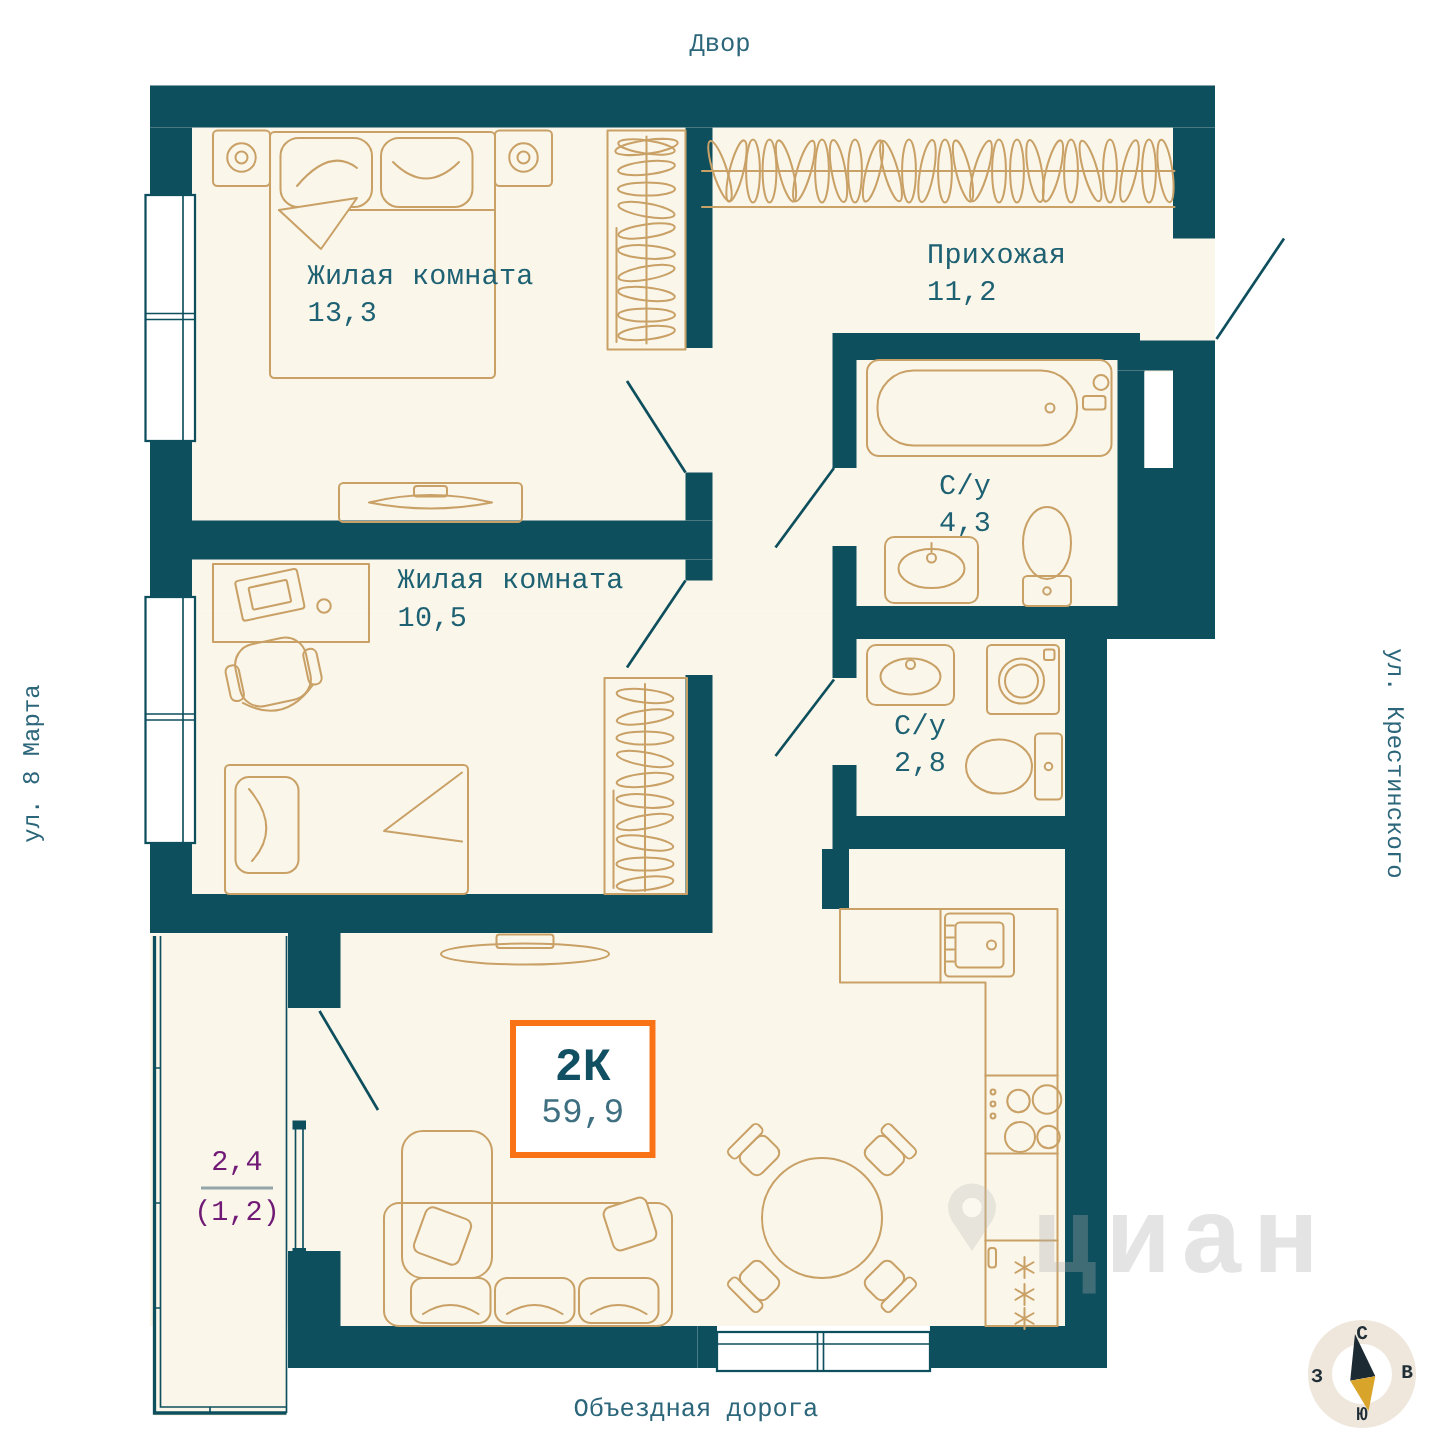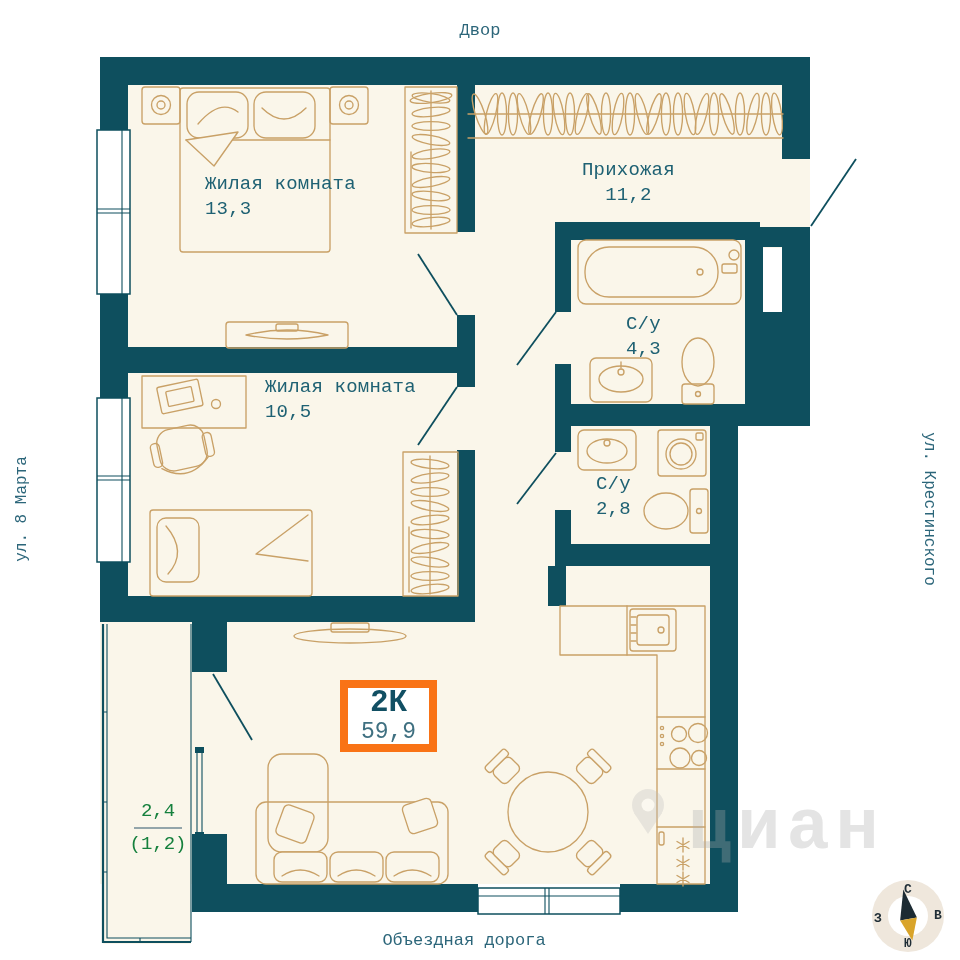--- a/index.html
+++ b/index.html
@@ -13,27 +13,27 @@
   .furnf{stroke:#c9a167;fill:#faf6ea;stroke-width:1.35;stroke-linejoin:round;}
   .door{stroke:#0e4f5e;stroke-width:1.8;fill:none;}
   .win{fill:#ffffff;stroke:#0e4f5e;stroke-width:1.5;}
   .winl{stroke:#0e4f5e;stroke-width:1.1;fill:none;}
   .bal{stroke:#0e4f5e;stroke-width:2.2;fill:none;}
   
   .room-label{position:absolute;color:#1e6173;font-size:19px;line-height:1.34;
               letter-spacing:.2px;display:flex;flex-direction:column;white-space:nowrap;}
   .street{position:absolute;color:#2c667a;font-size:17px;white-space:nowrap;}
   .street.vert{width:220px;text-align:center;font-size:16px;}
-  .info-box{position:absolute;left:340px;top:668px;width:97px;height:72px;
-            box-sizing:border-box;border:8px solid #f97316;background:#fff;
+  .info-box{position:absolute;left:340px;top:668px;width:97px;height:92px;
+            box-sizing:border-box;border:4px solid #f97316;background:#fff;
             display:flex;flex-direction:column;align-items:center;justify-content:center;}
   .info-type{font-size:31px;font-weight:700;color:#114f63;line-height:1.05;}
   .info-area{font-size:23px;font-weight:400;color:#3f7081;line-height:1.1;}
-  .balcony-label{position:absolute;left:118px;top:788px;width:80px;text-align:center;
-                 color:#15803d;font-size:19px;line-height:1.2;}
+  .balcony-label{position:absolute;left:118px;top:752px;width:80px;text-align:center;
+                 color:#701a75;font-size:19px;line-height:1.2;}
   .balcony-divider{width:48px;margin:4px auto;border-top:2px solid #93a5aa;height:0;}
   .cp{position:absolute;font-size:13px;font-weight:700;color:#1f2d36;
       transform:translate(-50%,-50%);}
   .watermark{position:absolute;left:688px;top:776px;font-size:72px;font-weight:700;
              letter-spacing:6px;color:rgba(170,170,170,0.32);pointer-events:none;}
 </style>
 </head>
 <body>
 
 <div class="stage">
@@ -346,21 +346,21 @@
 
   <div class="street" style="left:420px;top:9px;width:120px;text-align:center;">Двор</div>
   <div class="street vert" style="left:-88px;top:488px;transform:rotate(-90deg);">ул. 8 Марта</div>
   <div class="street vert" style="left:819px;top:488px;transform:rotate(90deg);">ул. Крестинского</div>
   <div class="street" style="left:344px;top:919px;width:240px;text-align:center;">Объездная дорога</div>
 
   <div class="room-label" style="left:205px;top:160px;">
     <span>Жилая комната</span>
     <span>13,3</span>
   </div>
-  <div class="room-label" style="left:582px;top:146px;text-align:center;">
+  <div class="room-label" style="left:618px;top:146px;">
     <span>Прихожая</span>
     <span>11,2</span>
   </div>
   <div class="room-label" style="left:626px;top:300px;">
     <span>С/у</span>
     <span>4,3</span>
   </div>
   <div class="room-label" style="left:596px;top:460px;">
     <span>С/у</span>
     <span>2,8</span>

